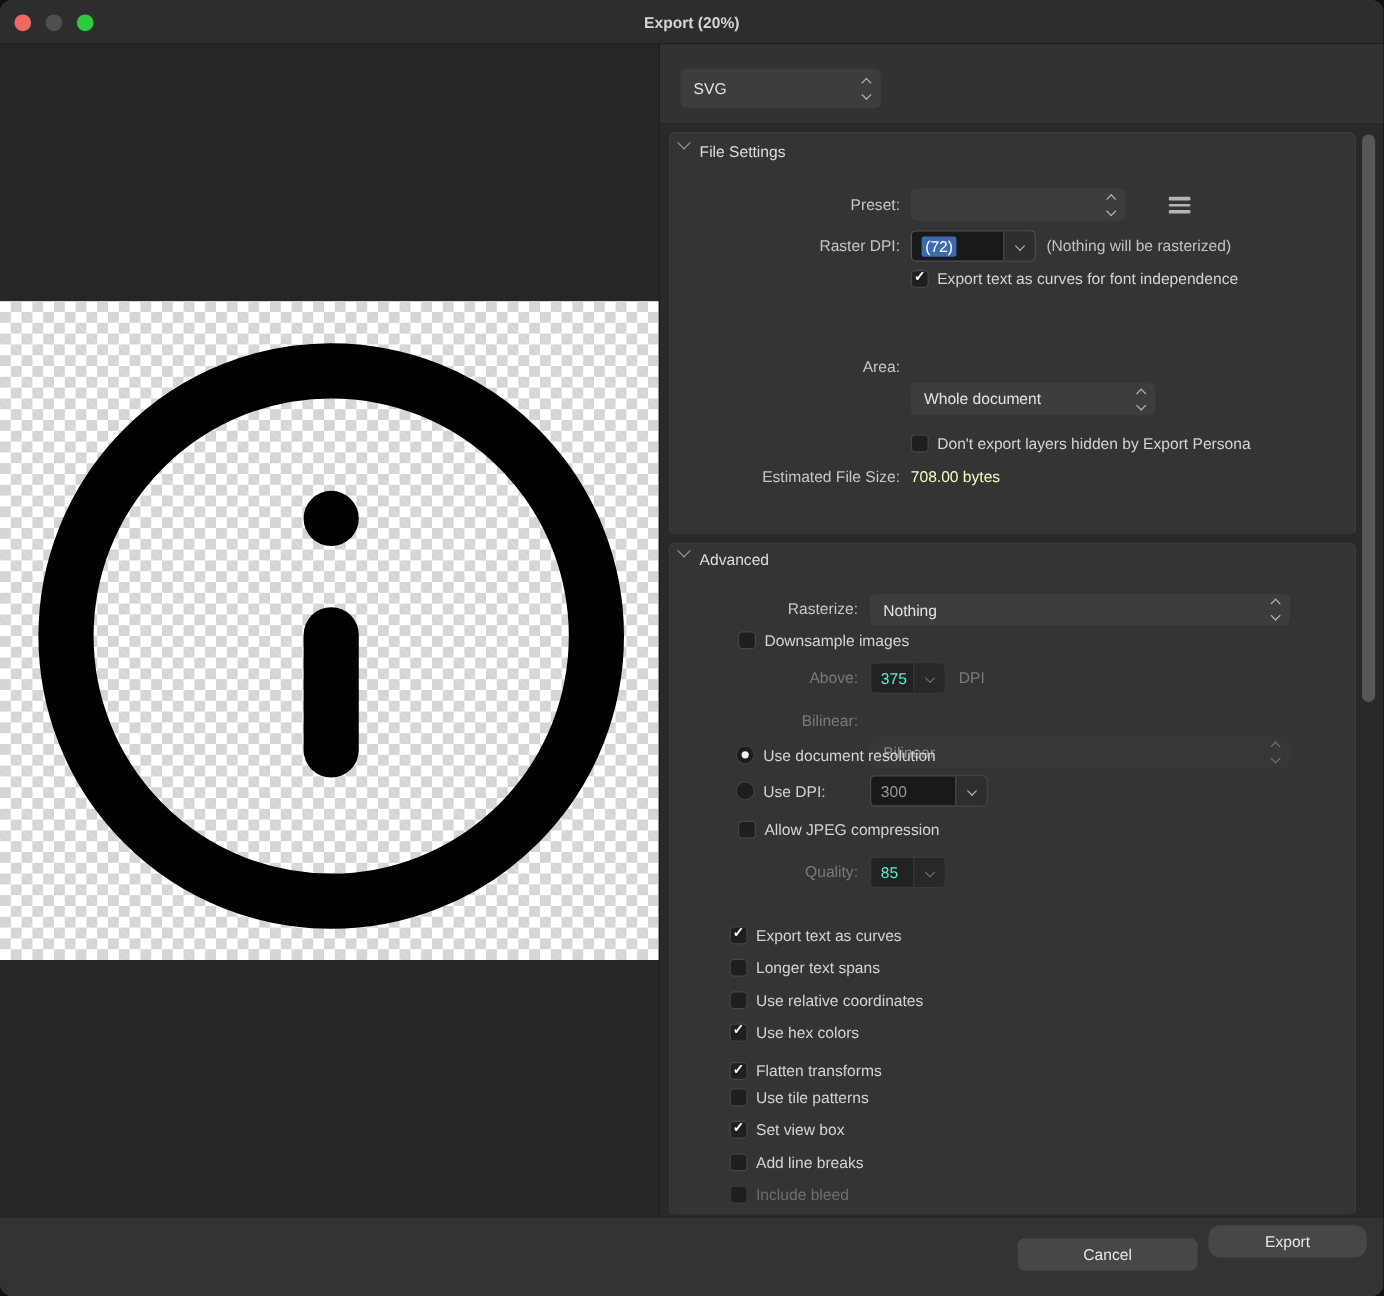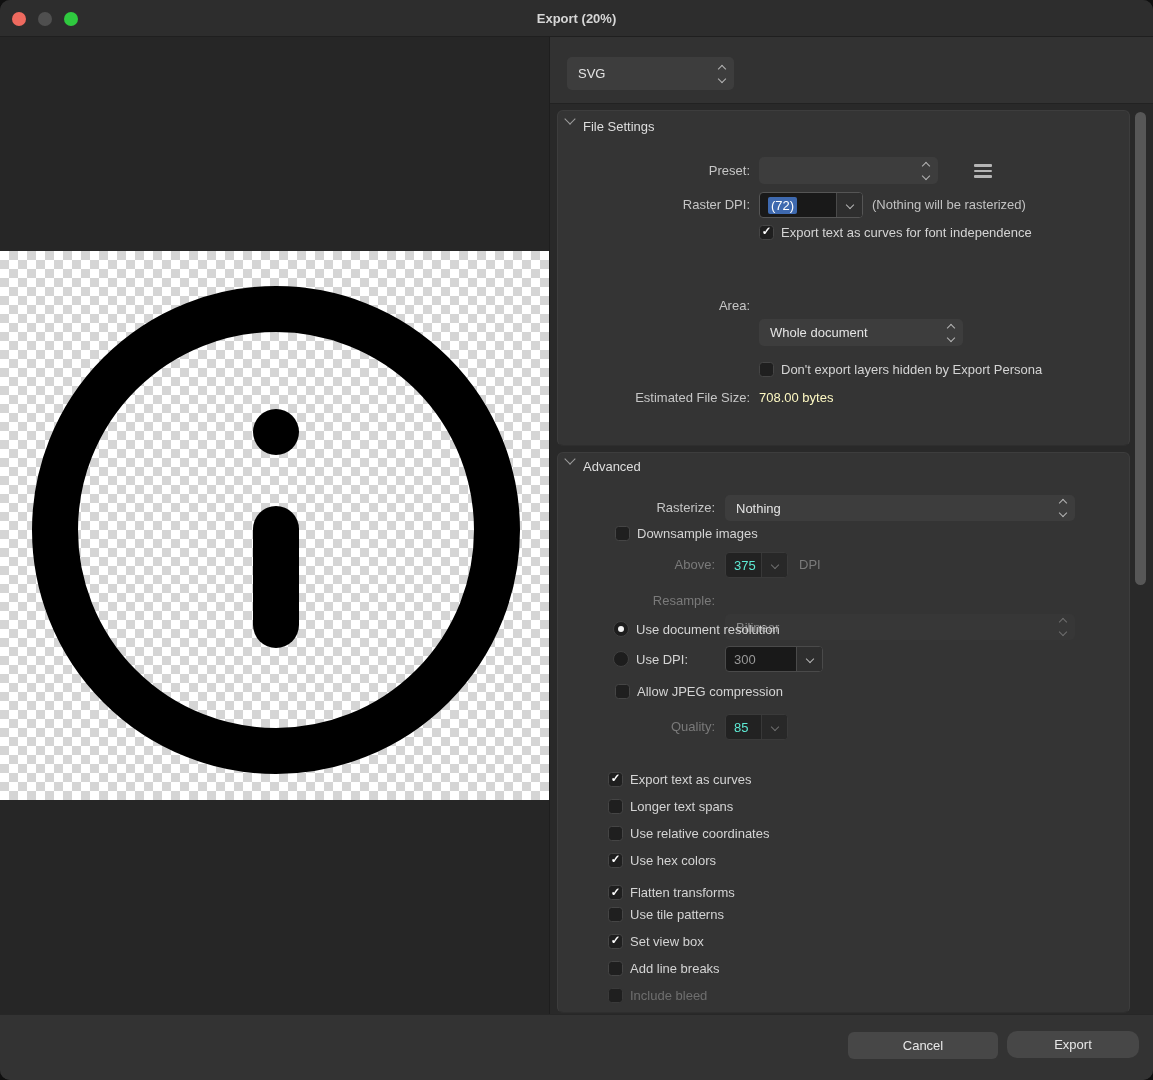--- a/index.html
+++ b/index.html
@@ -189,21 +189,21 @@
 
       <div class="abs label-col dim-text" style="left:0;top:99px;width:157px;line-height:26px;">Above:</div>
       <div class="abs combo dim" style="left:167px;top:99px;width:63px;height:26px;">
         <span class="combo-text">375</span>
         <span class="combo-arrow">
             <i class="chev down dim"></i>
           </span>
       </div>
       <div class="abs dim-text" style="left:241px;top:99px;line-height:26px;">DPI</div>
 
-      <div class="abs label-col dim-text" style="left:0;top:135px;width:157px;line-height:26px;">Resample:</div>
+      <div class="abs label-col dim-text" style="left:0;top:135px;width:157px;line-height:26px;">Bilinear:</div>
       <div class="abs dropdown dim" style="left:167px;top:135px;width:350px;height:26px;">
         <span>Bilinear</span>
         <span class="stepper">
             <i class="chev up dim"></i>
             <i class="chev down dim"></i>
           </span>
       </div>
 
       <div class="abs cb-row" style="left:55px;top:167px;height:18px;">
         <span class="radio selected"></span>
@@ -280,16 +280,16 @@
     <span class="cb-label opt-label">Include bleed</span>
   </div>
 </div>
     </div>
 
     <div class="abs scroll-thumb"></div>
   </div>
 
   <div class="abs footer">
     <div class="abs btn" style="left:848px;top:17px;width:150px;">Cancel</div>
-    <div class="abs btn" style="left:1007px;top:16px;width:132px;border-radius:10px;">Export</div>
+    <div class="abs btn" style="left:1007px;top:6px;width:132px;border-radius:10px;">Export</div>
   </div>
 
 </div>
 
 </body></html>

